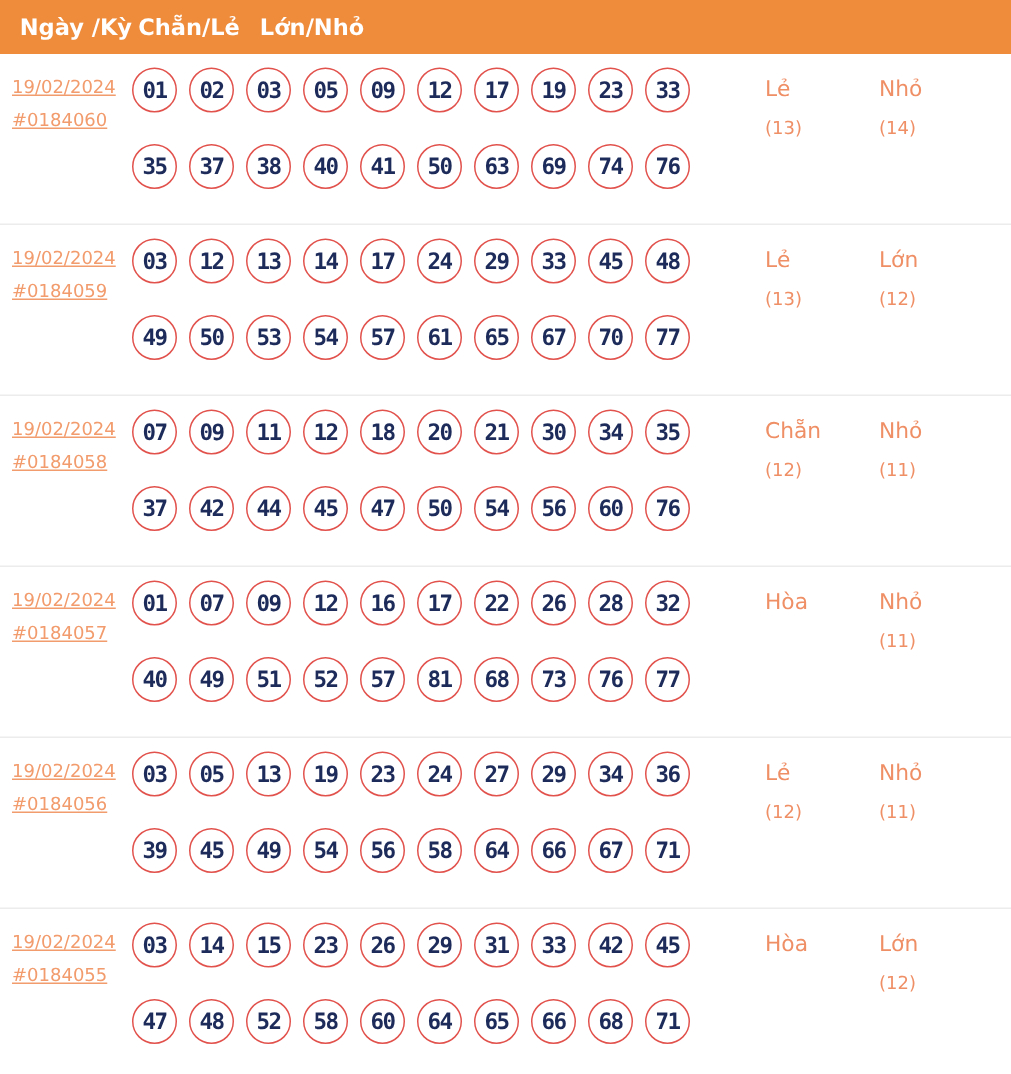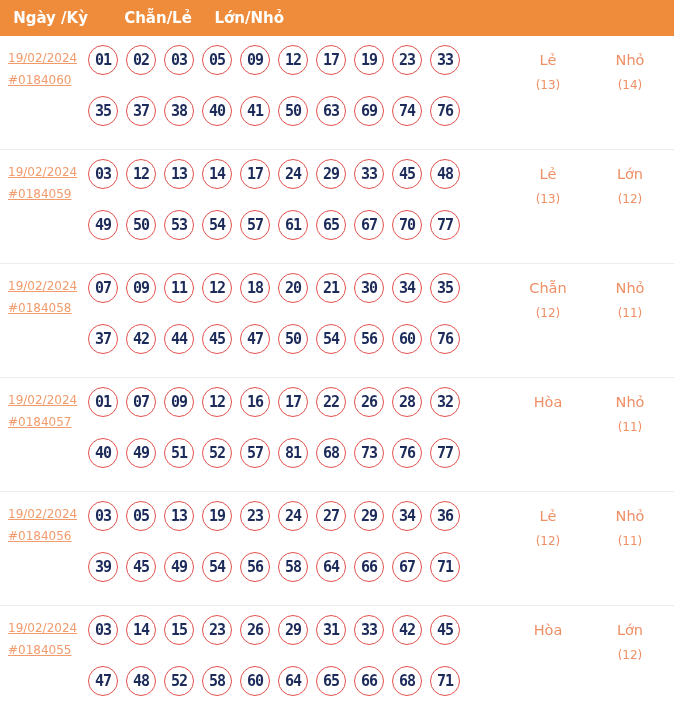--- a/index.html
+++ b/index.html
@@ -25,22 +25,22 @@
     display:flex;
     align-items:center;
     height:36px;
     background:var(--header-bg);
     color:var(--header-text);
     font-size:15px;
     font-weight:bold;
   }
   .col-date{width:88px;padding-left:8px;box-sizing:border-box;text-align:right;}
   .col-nums{flex:1;}
-  .col-eo{width:76px;text-align:center;margin-left:32px;}
-  .col-bs{width:88px;text-align:right;}
+  .col-eo{width:76px;text-align:center;}
+  .col-bs{width:88px;text-align:center;}
   
   .row{
     display:flex;
     padding:9px 0 23px 0;
     border-bottom:1px solid var(--separator);
     background:var(--page-bg);
   }
   .row:last-child{border-bottom:none;}
   .cell-date{
     width:88px;
@@ -66,21 +66,21 @@
     font-size:15px;
     letter-spacing:-1px;
     color:var(--ball-text);
     background:var(--page-bg);
   }
   .cell-eo,.cell-bs{
     padding-top:3px;
     color:var(--value-text);
     font-size:14.5px;
     line-height:25px;
-    text-align:center;
+    text-align:left;
   }
   .cell-eo{width:76px;}
   .cell-bs{width:88px;}
   .count{font-size:12px;}
 </style>
 </head>
 <body>
 
 <div class="results-table">
   <div class="thead">

